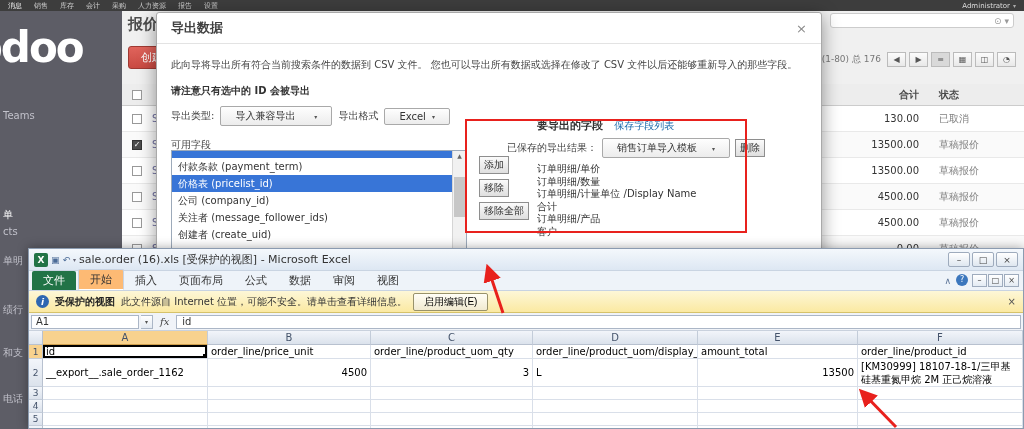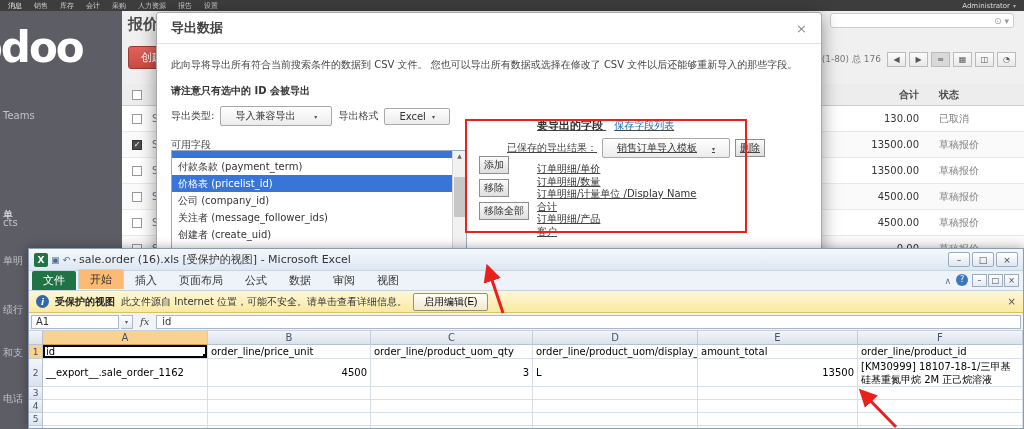--- a/index.html
+++ b/index.html
@@ -70,21 +70,21 @@
 .litem.sel-blue{background:#3875d7;color:#fff;}
 .litem.partial{height:7px;line-height:7px;overflow:hidden;}
 .sbar{position:absolute;right:0;top:0;bottom:0;width:14px;background:#f1f1f1;border-left:1px solid #d5d5d5;}
 .sbar .arr{position:absolute;left:0;right:0;text-align:center;font-size:6px;color:#666;}
 .sbar .arr.up{top:1px;}
 .sbar .arr.dn{bottom:1px;}
 .sbar .thumb{position:absolute;left:1px;right:1px;top:26px;height:40px;background:#c7c7c7;}
 .btncol{position:absolute;left:322px;top:112px;display:flex;flex-direction:column;gap:5px;align-items:flex-start;}
 .gbtn{border:1px solid #8e8e8e;background:linear-gradient(#fbfbfb,#dfdfdf);font-size:10px;padding:1px 4px;
   border-radius:0;color:#333;white-space:nowrap;}
-.rpanel{position:absolute;left:350px;top:74px;right:8px;text-decoration:underline;}
+.rpanel{position:absolute;left:350px;top:74px;right:8px;}
 .rhead{margin-left:30px;white-space:nowrap;}
 .rtitle{font-size:11px;font-weight:bold;color:#333;}
 .rlink{font-size:10px;color:#1b6aab;margin-left:8px;}
 .saved-row{display:flex;align-items:center;gap:5px;margin-top:5px;white-space:nowrap;}
 .export-list{margin-left:30px;margin-top:5px;line-height:12.5px;color:#333;}
 
 
 .excel{position:absolute;left:28px;top:248px;width:996px;height:181px;background:#eef2f7;border:1px solid #8b9bb0;
   z-index:20;box-shadow:0 0 10px rgba(0,0,0,.35);}
 .xl-title{height:22px;background:linear-gradient(#f4f8fc,#dde7f3);display:flex;align-items:center;padding:0 5px;
@@ -110,21 +110,21 @@
 .msgbar{height:22px;background:linear-gradient(#fdf7d7,#fbe9a2);display:flex;align-items:center;gap:6px;
   padding:0 7px;border-bottom:1px solid #d6c26a;}
 .msg-ico{width:13px;height:13px;border-radius:50%;background:#2f67b1;color:#fff;font-size:9px;font-weight:bold;
   font-style:italic;display:flex;align-items:center;justify-content:center;flex:none;}
 .msgbar .mbold{font-size:10px;font-weight:bold;color:#222;white-space:nowrap;}
 .msgbar .mtext{font-size:10px;color:#333;white-space:nowrap;overflow:hidden;}
 .enable-btn{font-size:10px;border:1px solid #98926b;background:linear-gradient(#fffef6,#f1ead0);padding:1px 10px;
   border-radius:2px;white-space:nowrap;}
 .msg-close{margin-left:auto;font-size:10px;color:#555;}
 .fbar{height:18px;background:#f0f3f8;border-bottom:1px solid #c9d1dd;display:flex;align-items:center;padding:1px 2px;gap:2px;}
-.namebox{width:88px;height:14px;background:#fff;border:1px solid #abb6c6;font-size:10px;padding-left:4px;
+.namebox{width:108px;height:14px;background:#fff;border:1px solid #abb6c6;font-size:10px;padding-left:4px;
   display:flex;align-items:center;}
 .nb-caret{width:12px;height:14px;border:1px solid #abb6c6;border-left:none;background:linear-gradient(#fff,#e4eaf2);
   font-size:6px;display:flex;align-items:center;justify-content:center;color:#555;}
 .fx{font-size:10px;font-style:italic;font-family:"DejaVu Serif","Liberation Serif",serif;color:#444;margin:0 5px;}
 .finput{flex:1;height:14px;background:#fff;border:1px solid #abb6c6;font-size:10px;padding-left:5px;display:flex;align-items:center;}
 .sheet{position:absolute;left:0;top:82px;right:0;bottom:0;background:#fff;overflow:hidden;}
 .hdr-row{display:flex;height:14px;}
 .corner{width:14px;background:linear-gradient(#f2f5fa,#dbe2ec);border-right:1px solid #b8c1cf;border-bottom:1px solid #b8c1cf;flex:none;}
 .chdr{background:linear-gradient(#f2f5fa,#dbe2ec);border-right:1px solid #c3ccd9;border-bottom:1px solid #b8c1cf;
   font-size:10px;color:#44536b;display:flex;align-items:center;justify-content:center;}
@@ -163,21 +163,21 @@
     <span class="user">
       <span>Administrator</span>
       <span class="ucaret">▾</span>
     </span>
   </div>
 
   <div class="sidebar">
     <div class="logo">odoo</div>
     <span class="side-item" style="top:99px">Teams</span>
     <span class="side-item active" style="top:197px">单</span>
-    <span class="side-item" style="top:206px">cts</span>
+    <span class="side-item" style="top:215px">cts</span>
     <span class="side-item" style="top:243px">单明</span>
     <span class="side-item" style="top:292px">绩行</span>
     <span class="side-item" style="top:335px">和支</span>
     <span class="side-item" style="top:381px">电话</span>
   </div>
 
   <div class="page-title">报价单</div>
   <button class="create-btn">创建</button>
   <div class="searchbar">
     <span>⊙</span>

